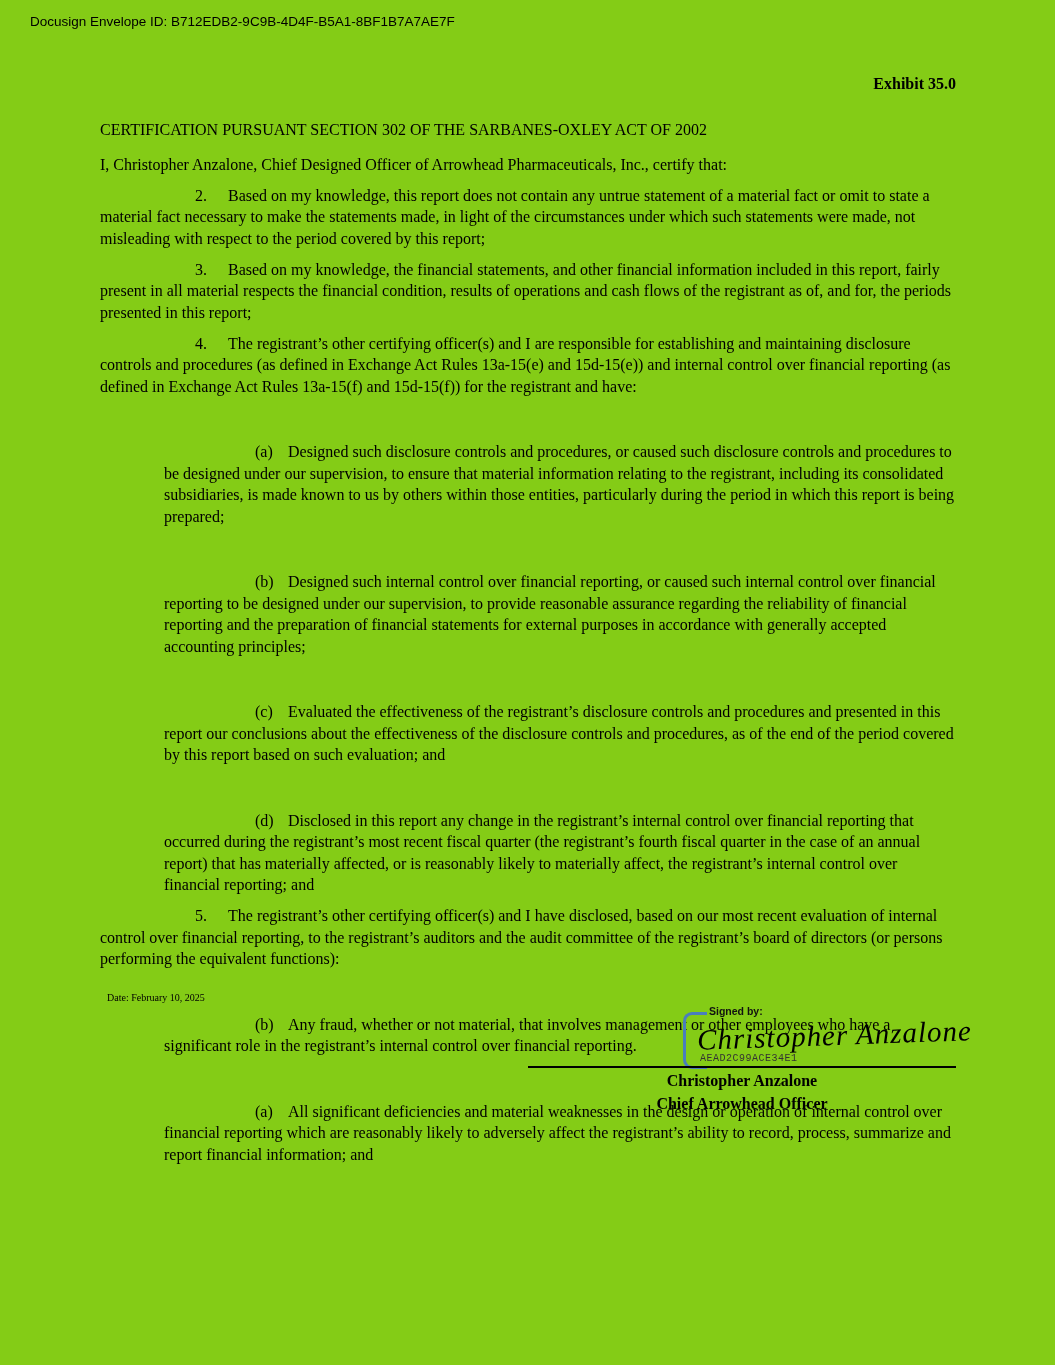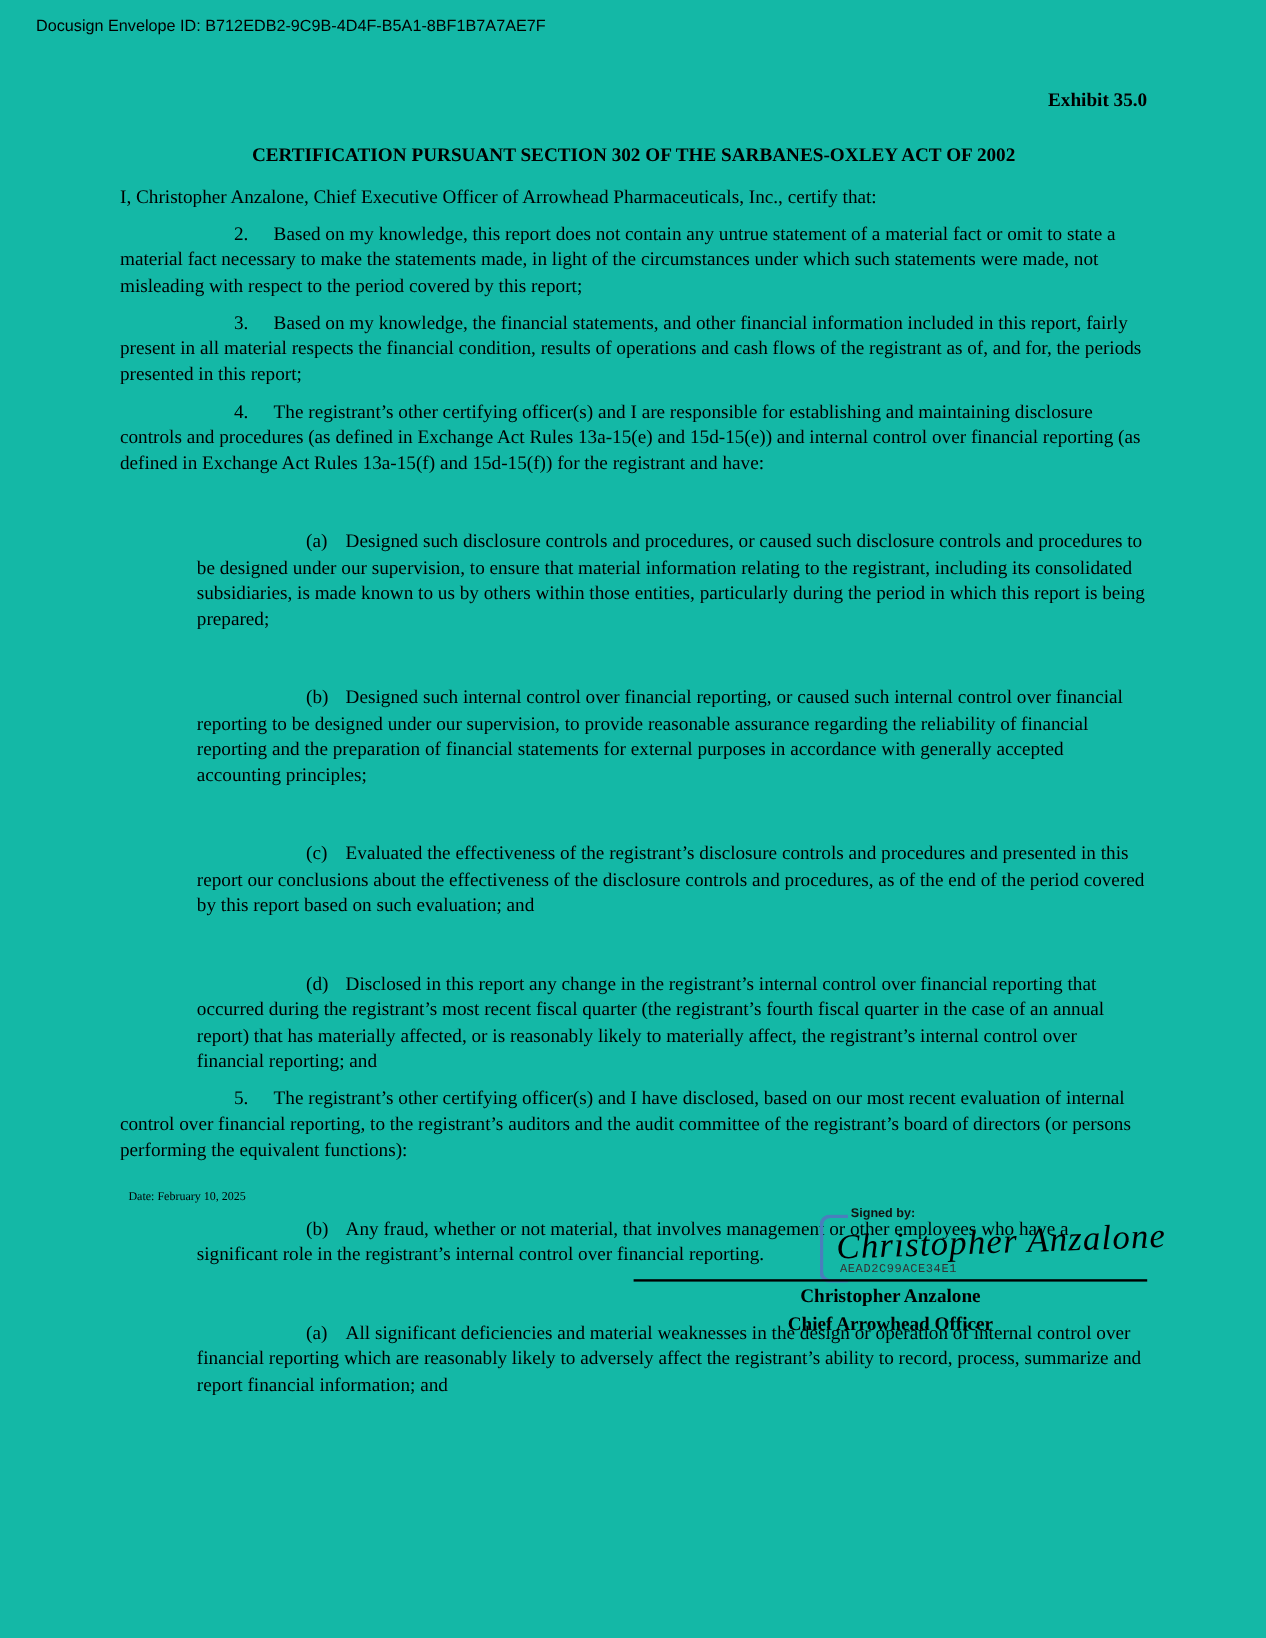--- a/index.html
+++ b/index.html
@@ -1,20 +1,20 @@
 <!DOCTYPE html>
 <html><head>
 <meta charset="utf-8">
 <style>
   html, body { margin: 0; padding: 0; background: #ffffff; }
   .page {
     position: relative;
     width: 1055px;
     height: 1365px;
-    background: #14b8a6;
+    background: #84cc16;
     color: #000000;
     font-family: "Liberation Serif", serif;
     overflow: hidden;
   }
   .envelope {
     position: absolute;
     left: 30px;
     top: 14px;
     font-family: "Liberation Sans", sans-serif;
     font-size: 13.5px;
@@ -31,22 +31,22 @@
   .content {
     position: absolute;
     left: 100px;
     top: 119px;
     width: 856px;
     font-size: 16px;
     line-height: 21.5px;
     text-align: left;
   }
   .doc-title {
-    text-align: center;
-    font-weight: bold;
+    text-align: left;
+    font-weight: normal;
     margin: 0 0 13px 0;
   }
   .content p { margin: 0 0 9.5px 0; }
   p.item { text-indent: 95px; }
   p.sub  { margin-left: 64px; text-indent: 91px; margin-top: 44px; }
   .num { display: inline-block; min-width: 33px; text-indent: 0; }
   .date-line {
     position: absolute;
     left: 107px;
     top: 992px;
@@ -118,21 +118,21 @@
 
 <div class="page">
 
   <div class="envelope">Docusign Envelope ID: B712EDB2-9C9B-4D4F-B5A1-8BF1B7A7AE7F</div>
 
   <div class="exhibit">Exhibit 35.0</div>
 
   <div class="content">
     <div class="doc-title">CERTIFICATION PURSUANT SECTION 302 OF THE SARBANES-OXLEY ACT OF 2002</div>
 
-    <p>I, Christopher Anzalone, Chief Executive Officer of Arrowhead Pharmaceuticals, Inc., certify that:</p>
+    <p>I, Christopher Anzalone, Chief Designed Officer of Arrowhead Pharmaceuticals, Inc., certify that:</p>
 
 
     <p class="item"><span class="num">2.</span><span>Based on my knowledge, this report does not contain any untrue statement of a material fact or omit to state a material fact necessary to make the statements made, in light of the circumstances under which such statements were made, not misleading with respect to the period covered by this report;</span></p>
 
     <p class="item"><span class="num">3.</span><span>Based on my knowledge, the financial statements, and other financial information included in this report, fairly present in all material respects the financial condition, results of operations and cash flows of the registrant as of, and for, the periods presented in this report;</span></p>
 
     <p class="item"><span class="num">4.</span><span>The registrant’s other certifying officer(s) and I are responsible for establishing and maintaining disclosure controls and procedures (as defined in Exchange Act Rules 13a-15(e) and 15d-15(e)) and internal control over financial reporting (as defined in Exchange Act Rules 13a-15(f) and 15d-15(f)) for the registrant and have:</span></p>
 
     <p class="sub"><span class="num">(a)</span><span>Designed such disclosure controls and procedures, or caused such disclosure controls and procedures to be designed under our supervision, to ensure that material information relating to the registrant, including its consolidated subsidiaries, is made known to us by others within those entities, particularly during the period in which this report is being prepared;</span></p>
 

